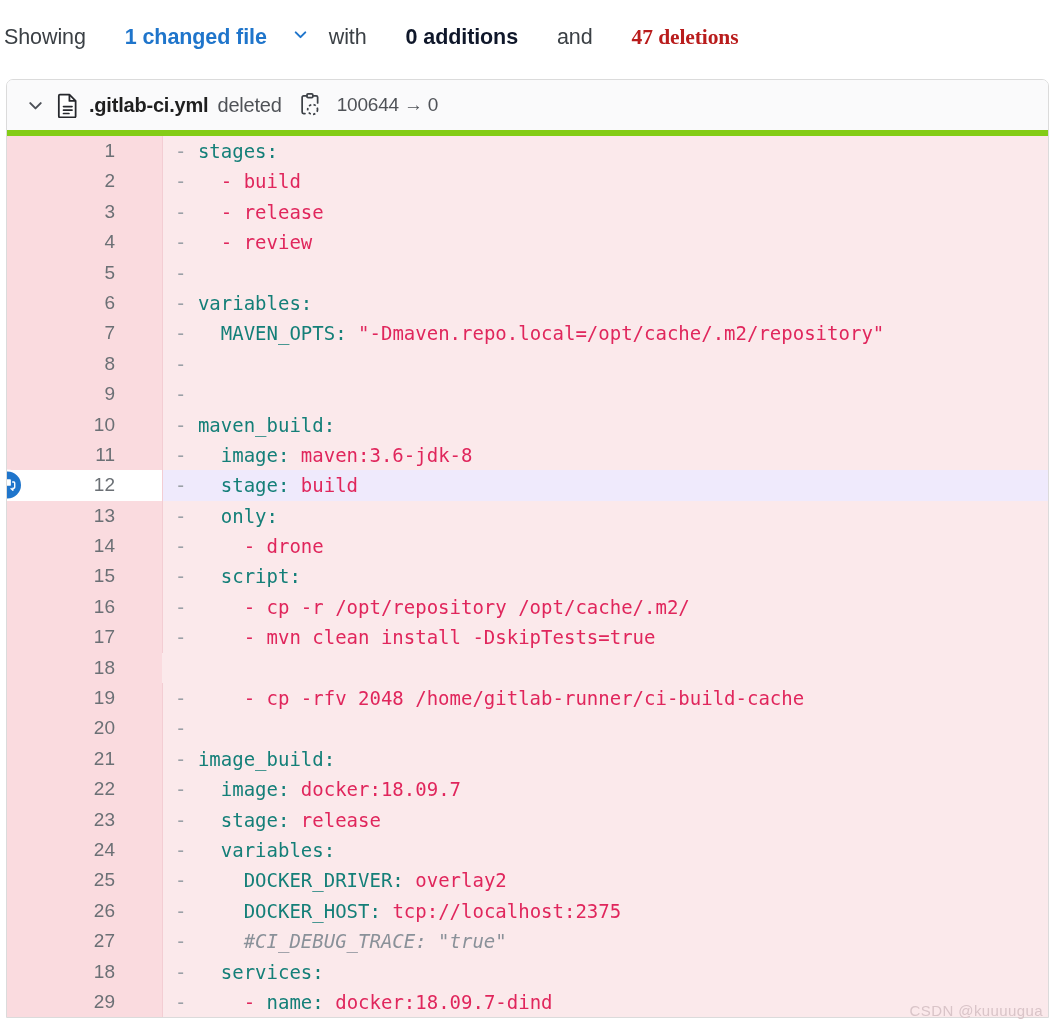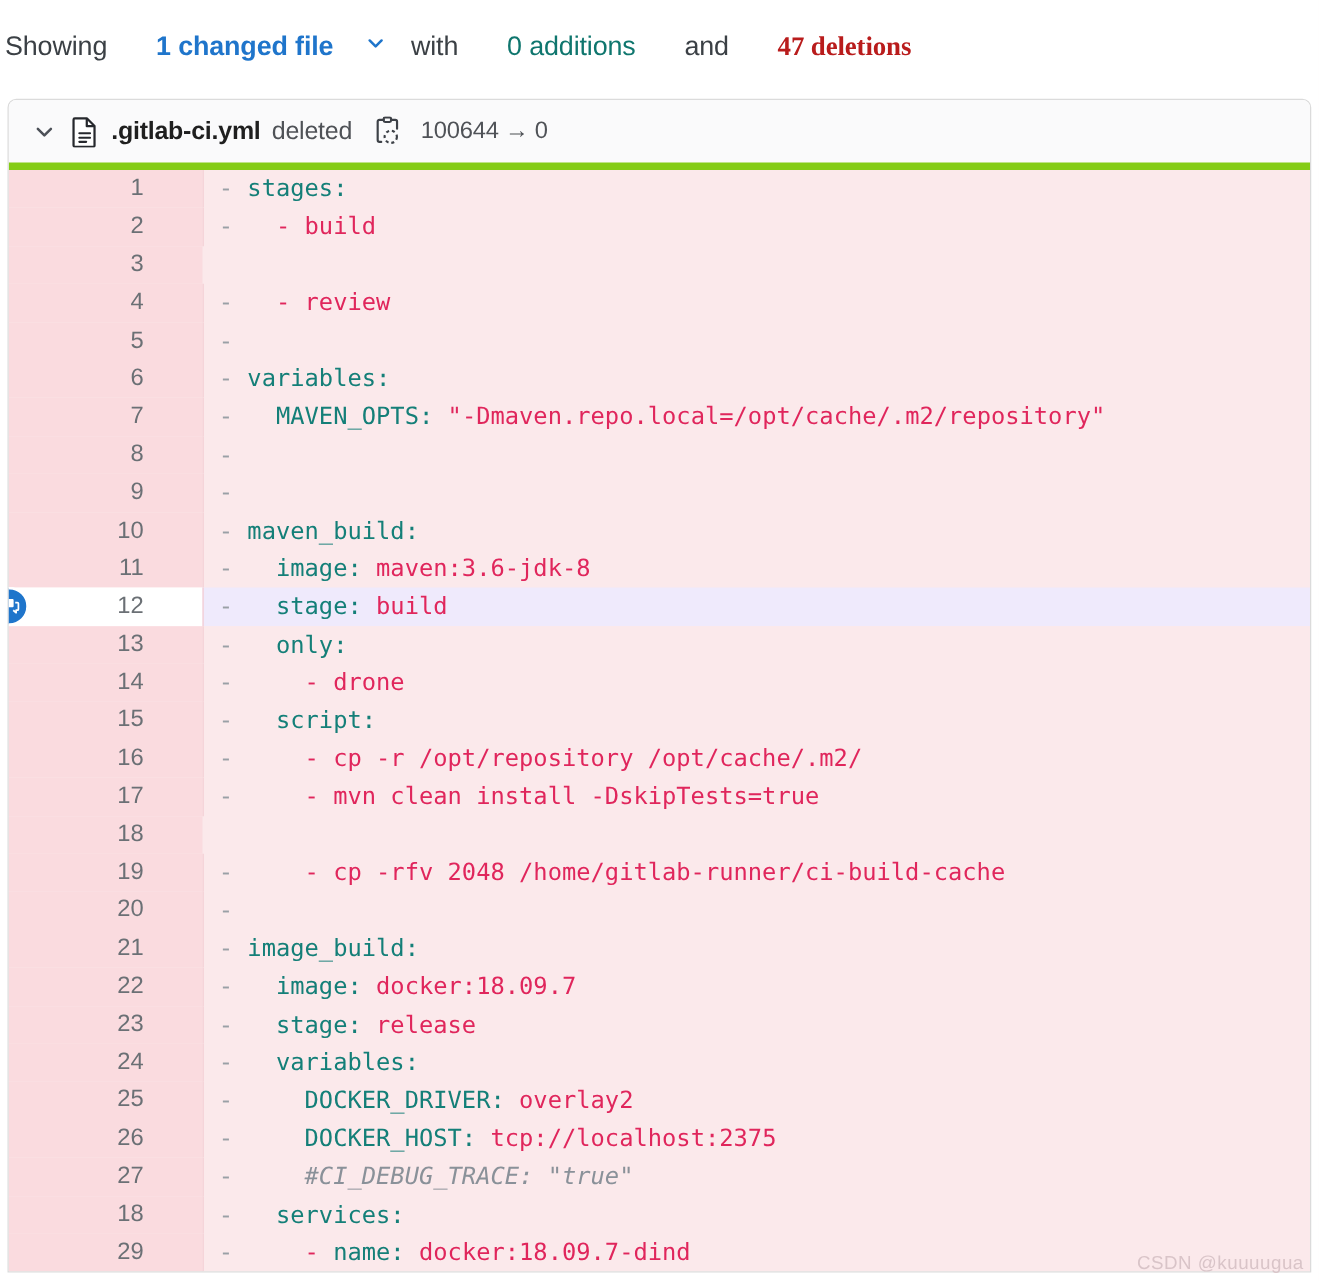--- a/index.html
+++ b/index.html
@@ -30,21 +30,21 @@
     font-weight: 700;
     cursor: pointer;
   }
   .chev-summary {
     display: inline-block;
     margin: 0 4px 0 9px;
     color: #1f75cb;
     position: relative;
     top: -1px;
   }
-  .additions { color: #0f766e; font-weight: 400; }
+  .additions { color: #0f172a; font-weight: 700; }
   .deletions { color: #b91c1c; font-weight: 700; font-family: Liberation Serif, serif; }
 
   
   .file-card {
     margin: 27px 6px 0 6px;
     border: 1px solid #dbdbdb;
     border-radius: 7px 7px 0 0;
     overflow: hidden;
     background: #fff;
   }
@@ -219,20 +219,21 @@
       <div class="diff-row">
         <div class="lineno">1</div>
         <div class="code-cell"><span class="marker">- </span><span class="k">stages</span><span class="k">:</span></div>
       </div>
       <div class="diff-row">
         <div class="lineno">2</div>
         <div class="code-cell"><span class="marker">- </span><span class="v">  - </span><span class="v">build</span></div>
       </div>
       <div class="diff-row">
         <div class="lineno">3</div>
+        <div class="code-cell"><span class="marker">- </span><span class="v">  - </span><span class="v">release</span></div>
       </div>
       <div class="diff-row">
         <div class="lineno">4</div>
         <div class="code-cell"><span class="marker">- </span><span class="v">  - </span><span class="v">review</span></div>
       </div>
       <div class="diff-row">
         <div class="lineno">5</div>
         <div class="code-cell"><span class="marker">- </span></div>
       </div>
       <div class="diff-row">

